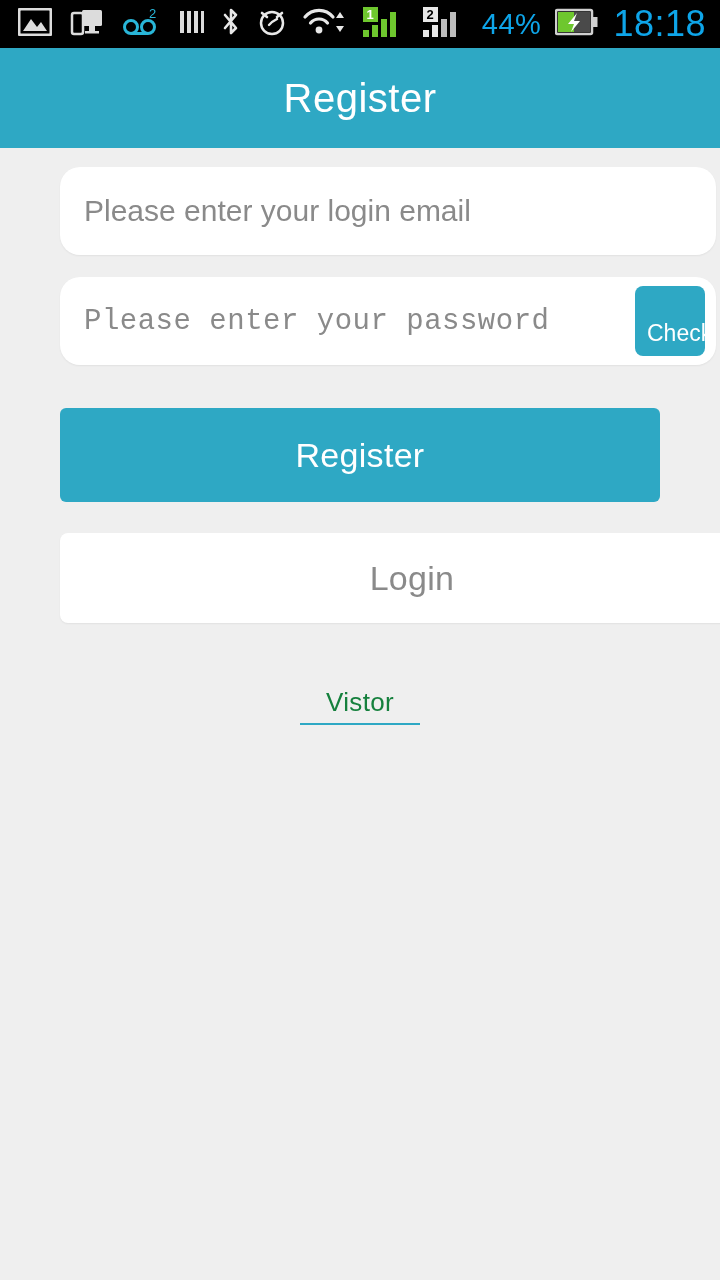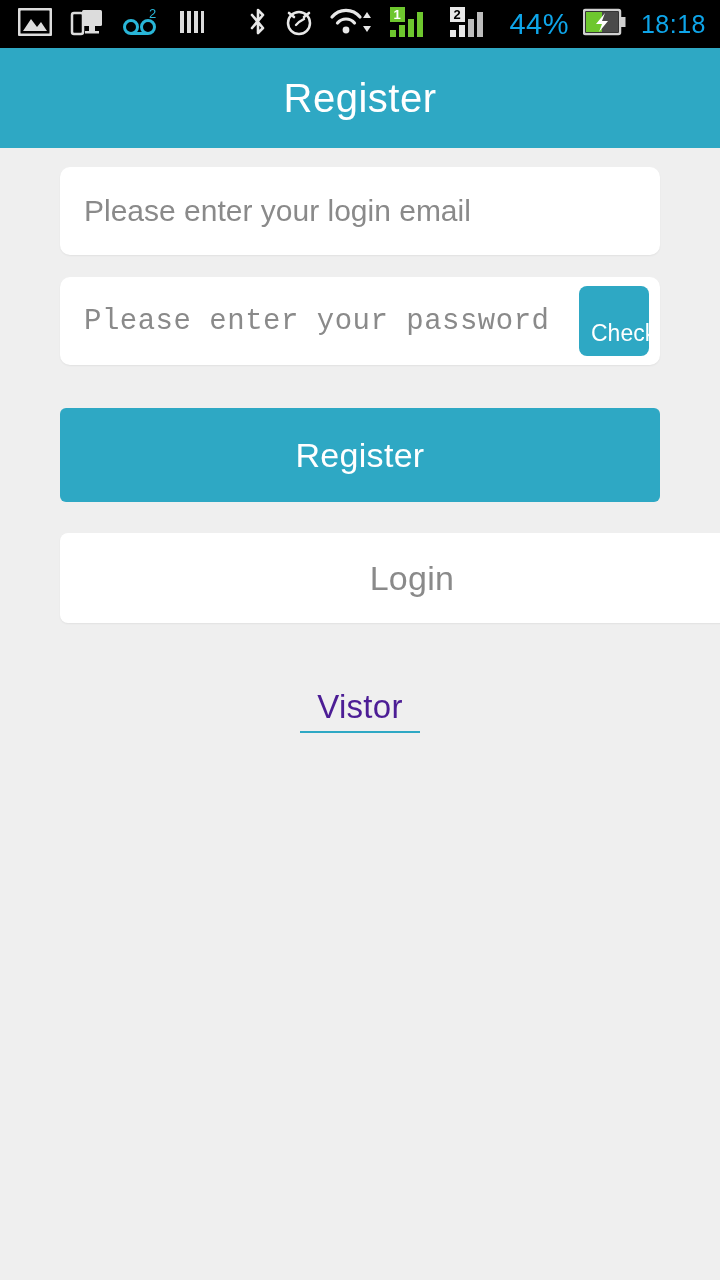--- a/index.html
+++ b/index.html
@@ -41,21 +41,21 @@
   .sb-icon {
     display: block;
   }
   .sb-text {
     color: #0ea5e9;
     font-size: 29px;
     letter-spacing: 0.5px;
     line-height: 1;
     white-space: nowrap;
   }
-  #status-clock { font-size: 25px; }
+  #status-clock { font-size: 36px; }
 
   
   #app-header {
     position: absolute;
     top: 48px; left: 0;
     width: 720px;
     height: 100px;
     background: #2ea8c4;
     display: flex;
     align-items: center;
@@ -73,23 +73,23 @@
     position: absolute;
     top: 148px; left: 0;
     width: 720px;
     height: 1132px;
     background: #efefef;
   }
 
   .field-card {
     position: absolute;
     left: 60px;
-    width: 600px;
+    width: 656px;
     background: #ffffff;
-    border-radius: 10px;
+    border-radius: 20px;
     box-sizing: border-box;
     box-shadow: 0 1px 2px rgba(0,0,0,0.06);
   }
 
   #email-field-wrap {
     top: 19px;
     height: 88px;
   }
   #password-field-wrap {
     top: 129px;
@@ -178,22 +178,22 @@
 
   #visitor-link-wrap {
     position: absolute;
     left: 300px;
     top: 540px;
     width: 120px;
     text-align: center;
   }
   #visitor-link {
     display: block;
-    color: #4c1d95;
-    font-size: 33px;
+    color: #15803d;
+    font-size: 26px;
     text-decoration: none;
     cursor: pointer;
     line-height: 1.15;
     letter-spacing: 0.3px;
   }
   #visitor-underline {
     display: block;
     width: 120px;
     height: 2px;
     background: #2ea8c4;

